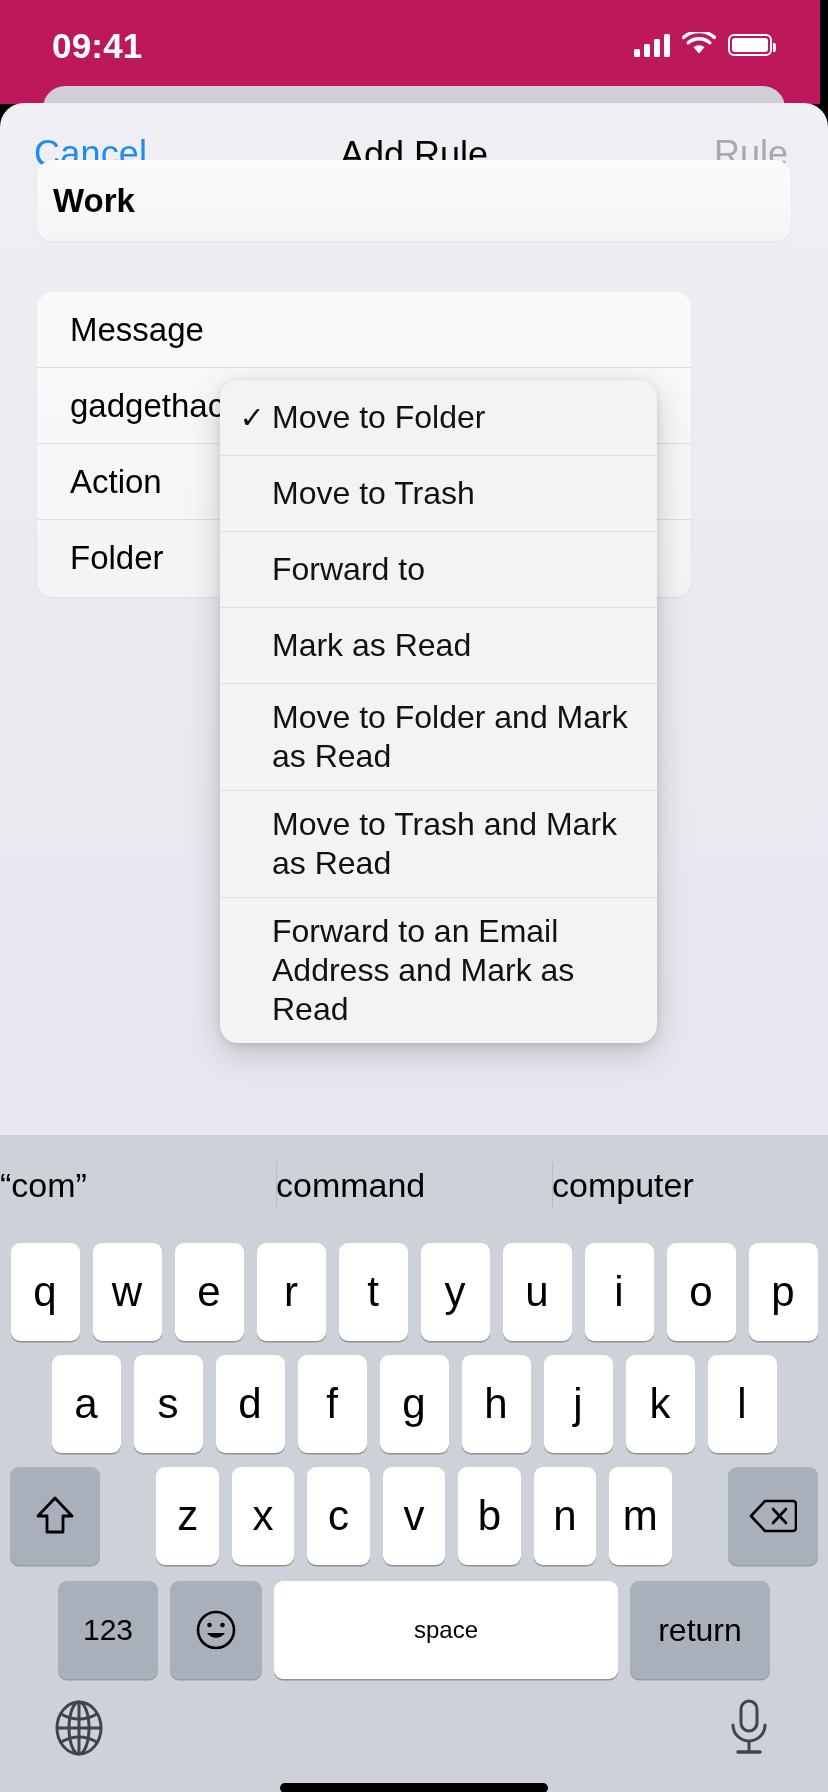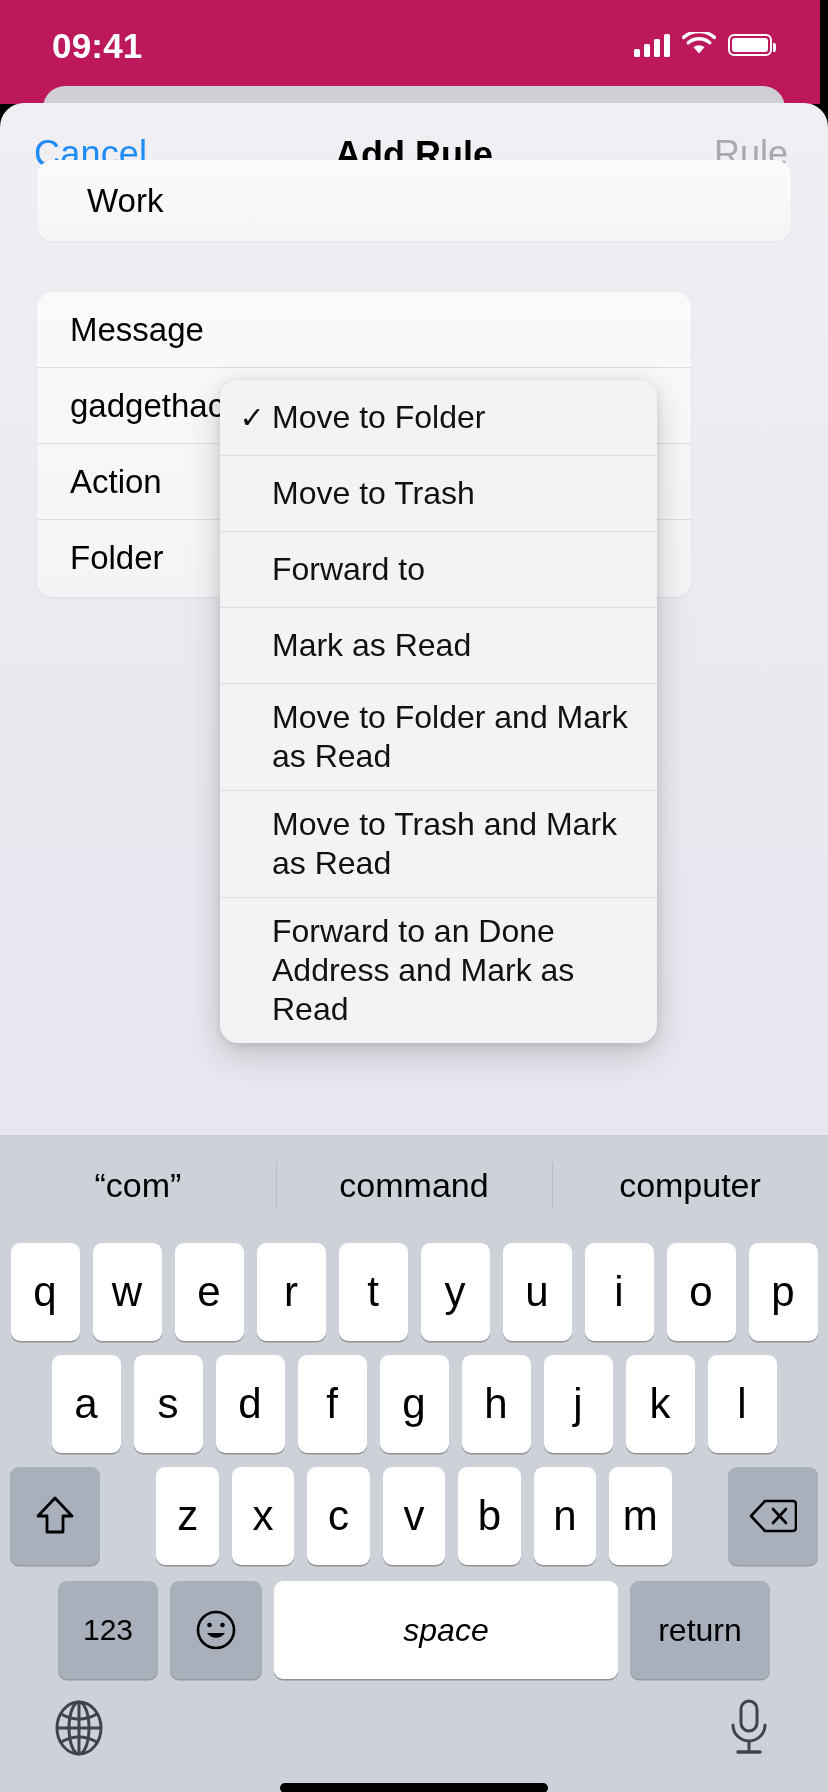--- a/index.html
+++ b/index.html
@@ -49,36 +49,36 @@
     background:linear-gradient(180deg,#f0eff4 0%, #eceaf1 45%, #e8e6ee 100%);
     border-radius:24px 24px 0 0;
   }
   .navbar { position:relative; height:110px; }
   .nav-cancel {
     position:absolute; left:34px; top:30px;
     font-size:36px; color:#1f8cf5; letter-spacing:0.2px;
   }
   .nav-title {
     position:absolute; left:0; right:0; top:31px; text-align:center;
-    font-size:36px; font-weight:700; color:#000;
+    font-size:36px; font-weight:400; color:#000;
   }
   .nav-done {
     position:absolute; right:40px; top:30px;
     font-size:36px; color:#a9a8ae;
   }
 
   
   .name-card {
     position:absolute; left:37px; top:160px; width:754px; height:81px;
     background:linear-gradient(180deg,#fbfbfc 0%, #f5f4f7 100%);
     border-radius:16px;
     box-shadow:0 1px 3px rgba(0,0,0,0.05);
     display:flex; align-items:center;
   }
-  .name-card span{ margin-left:50px; font-size:33px; color:#000; }
+  .name-card span{ margin-left:16px; font-size:33px; color:#000;font-weight:bold; }
 
   
   .form-card {
     position:absolute; left:37px; top:292px; width:654px; height:305px;
     background:linear-gradient(180deg,#fafafb 0%, #f4f3f6 100%);
     border-radius:16px;
     box-shadow:0 1px 3px rgba(0,0,0,0.05);
     overflow:hidden;
   }
   .form-row {
@@ -110,21 +110,21 @@
 
   
   .keyboard {
     position:absolute; left:0; top:1135px; width:828px; height:657px;
     background:#cdd1d8;
   }
   .suggestbar {
     position:relative; height:100px; display:flex; align-items:center;
   }
   .sug {
-    flex:1; text-align:center; font-size:34px; color:#000; position:relative;
+    flex:1; font-size:34px; color:#000; position:relative;
   }
   .sug + .sug::before{
     content:""; position:absolute; left:0; top:50%; transform:translateY(-50%);
     width:1px; height:46px; background:#b6bac2;
   }
   .krow { display:flex; justify-content:center; align-items:center; }
   .krow.r1 { gap:13px; margin-top:8px; }
   .krow.r2 { gap:13px; margin-top:14px; }
   .krow.r3 { gap:13px; margin-top:14px; }
   .krow.r4 { gap:12px; margin-top:16px; }
@@ -132,21 +132,21 @@
     background:#fff; border-radius:9px; height:98px; width:69px;
     display:flex; align-items:center; justify-content:center;
     font-size:42px; color:#000; font-weight:400;
     box-shadow:0 1.5px 0 rgba(0,0,0,0.30);
   }
   .key.wide-shift, .key.wide-del {
     background:#a9afbb; width:99px; box-shadow:0 1.5px 0 rgba(0,0,0,0.26);
   }
   .key.k123 { background:#a9afbb; width:100px; font-size:30px; box-shadow:0 1.5px 0 rgba(0,0,0,0.26); }
   .key.kemoji { background:#a9afbb; width:92px; font-size:40px; box-shadow:0 1.5px 0 rgba(0,0,0,0.26); }
-  .key.kspace { width:344px; font-size:32px;font-style:italic; }
+  .key.kspace { width:344px; font-size:24px; }
   .key.kreturn { background:#a9afbb; width:140px; font-size:32px; box-shadow:0 1.5px 0 rgba(0,0,0,0.26); }
   .krow.r3 { padding:0 10px; }
   .spacer-l, .spacer-r { width:34px; }
   .kb-bottom {
     position:relative; height:132px; margin-top:6px;
   }
   .globe-icon { position:absolute; left:50px; top:14px; }
   .mic-icon { position:absolute; right:52px; top:12px; }
   .home-indicator {
     position:absolute; left:50%; transform:translateX(-50%); bottom:24px;
@@ -213,21 +213,21 @@
     <div class="menu-item">
       <span>Mark as Read</span>
     </div>
     <div class="menu-item">
       <span>Move to Folder and Mark as Read</span>
     </div>
     <div class="menu-item">
       <span>Move to Trash and Mark as Read</span>
     </div>
     <div class="menu-item">
-      <span>Forward to an Done Address and Mark as Read</span>
+      <span>Forward to an Email Address and Mark as Read</span>
     </div>
   </div>
 
   <div class="keyboard">
     <div class="suggestbar">
       <div class="sug">“com”</div>
       <div class="sug">command</div>
       <div class="sug">computer</div>
     </div>
 

